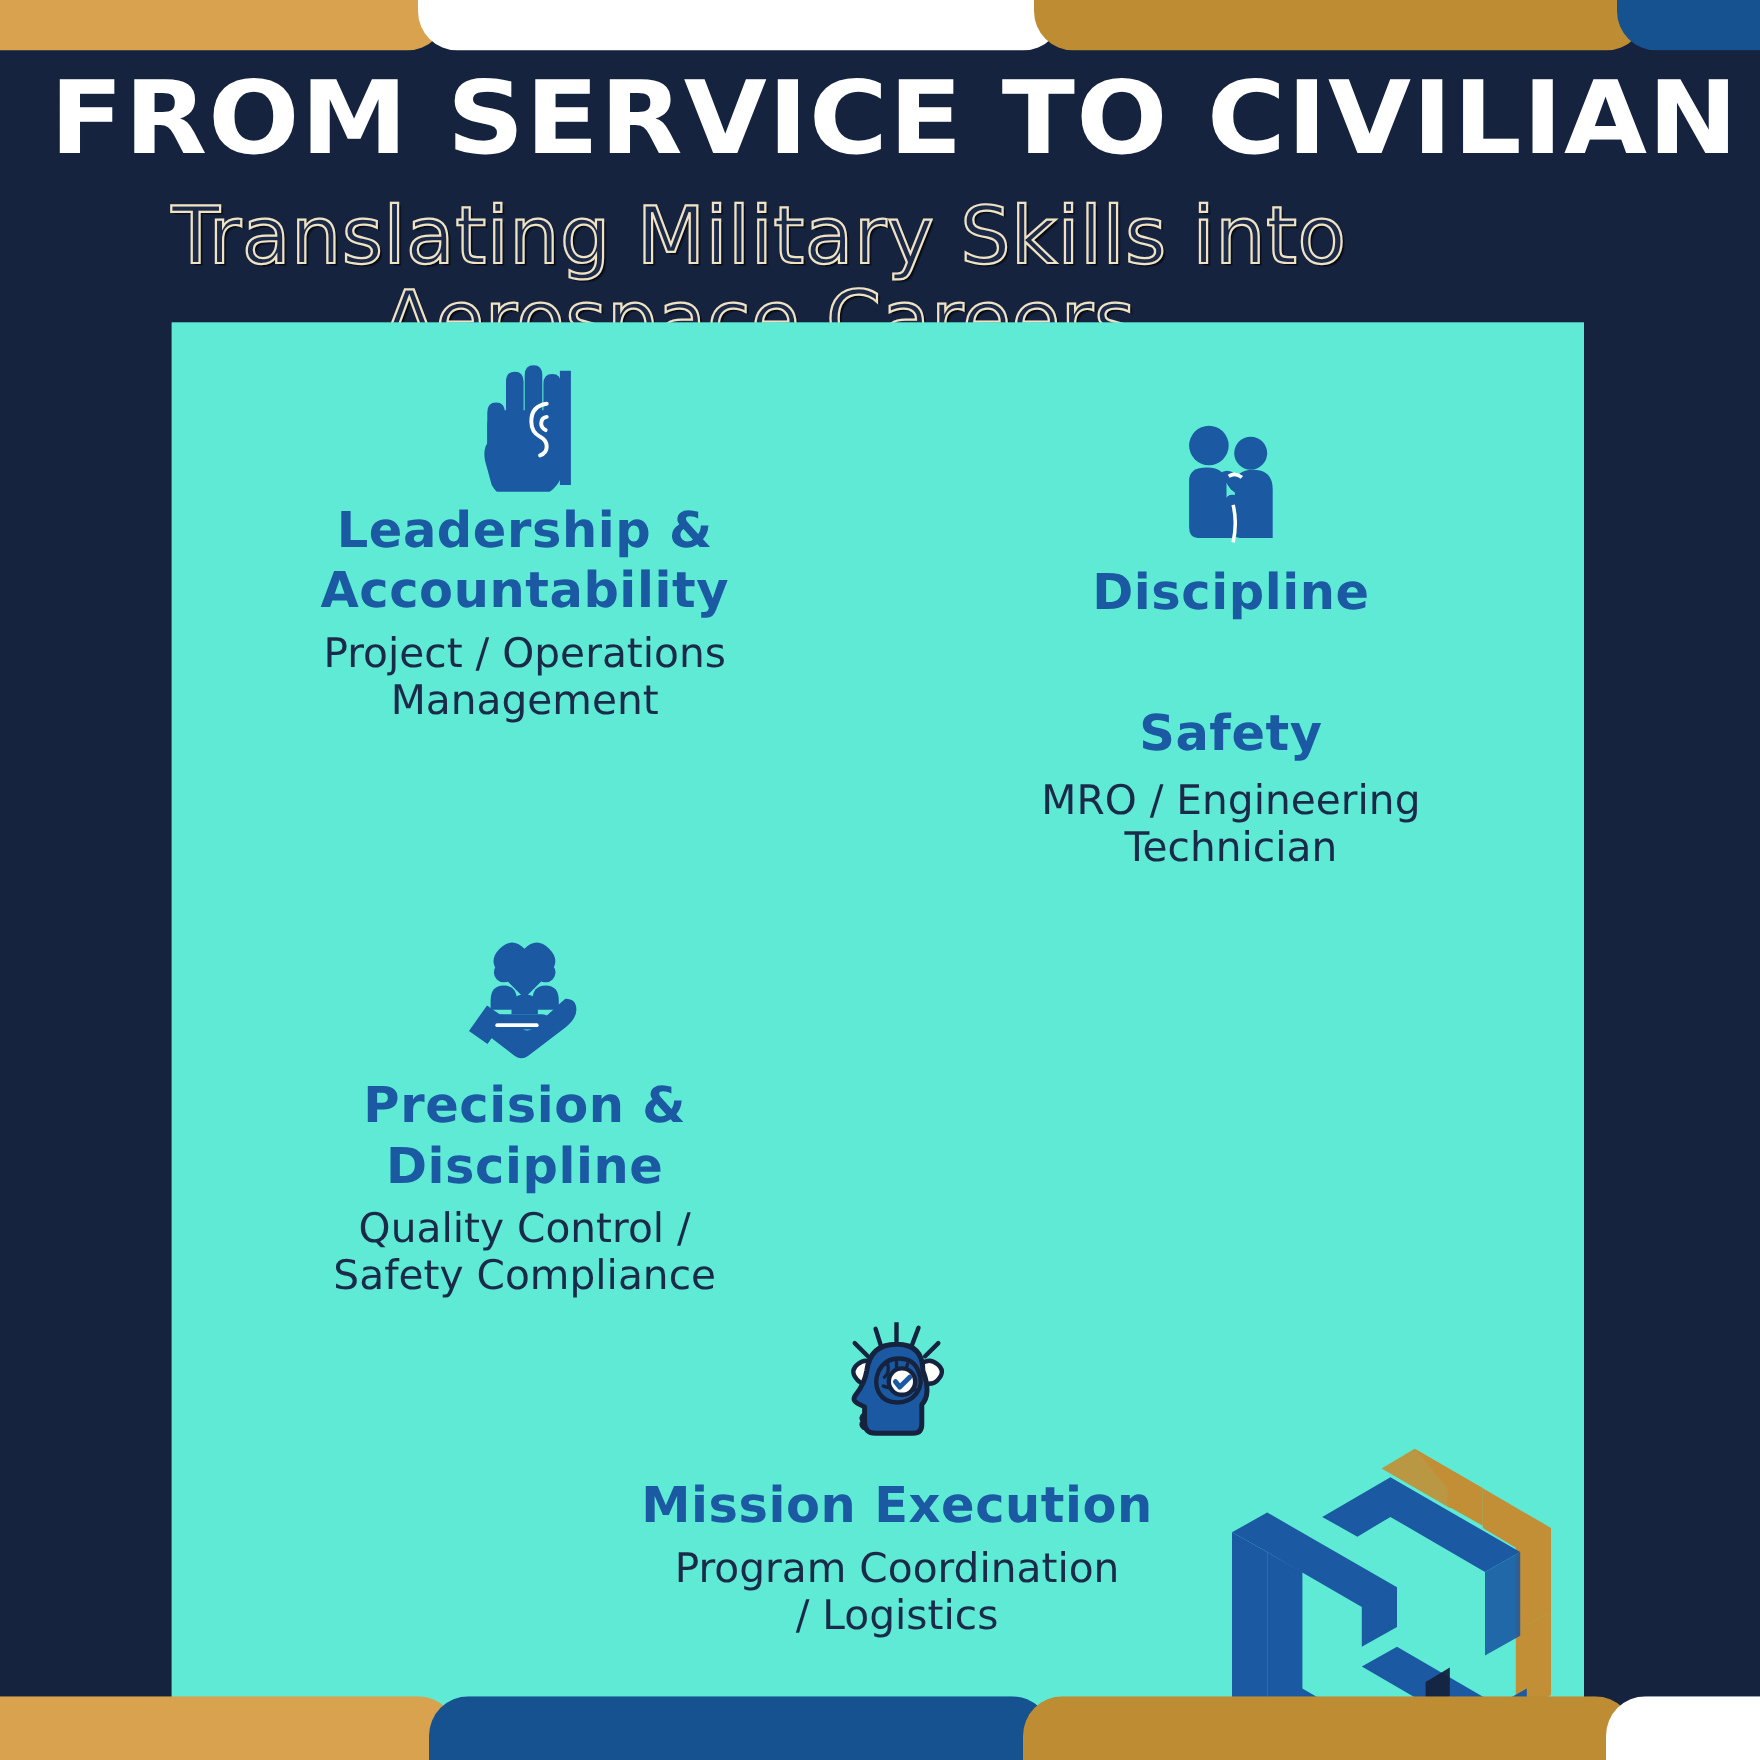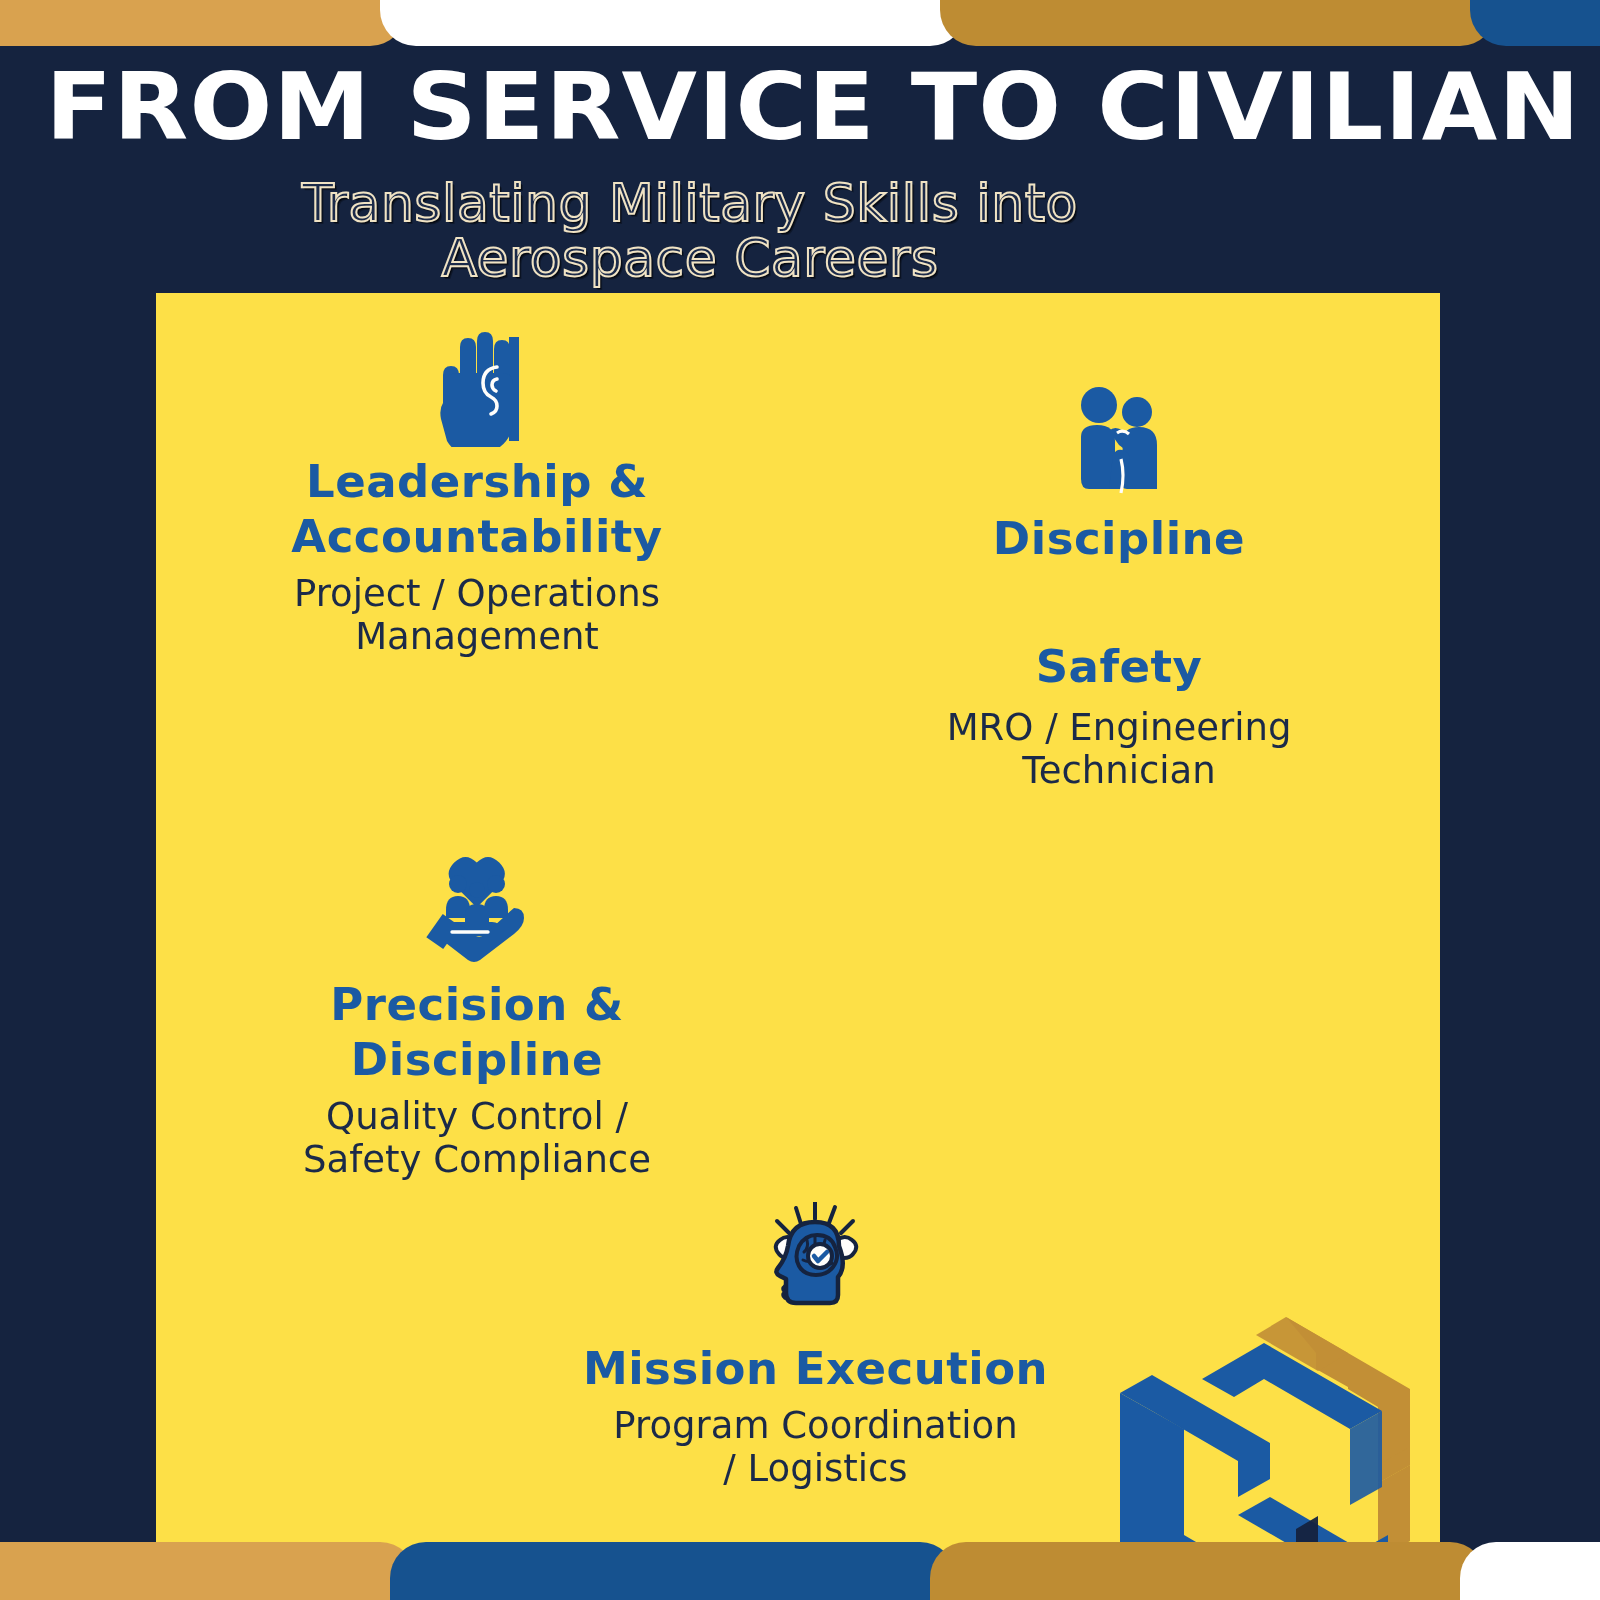--- a/index.html
+++ b/index.html
@@ -62,39 +62,39 @@
     padding-left: 26px;
     white-space: nowrap;
     transform: scaleX(1.06);
     transform-origin: left center;
   }
   .subhead {
     margin: 22px 0 0 0;
     text-align: center;
     font-family: "DejaVu Sans", sans-serif;
     font-weight: 400;
-    font-size: 52px;
+    font-size: 72px;
     line-height: 1.06;
     color: #1b2a49;
     letter-spacing: 0.5px;
     -webkit-text-stroke: 2px #f0e3c4;
     text-shadow:
        2px 2px 0 rgba(0,0,0,0.55),
        3px 3px 0 rgba(0,0,0,0.30);
   }
   .subhead span { display: block; }
 
   
   .panel {
     position: absolute;
     left: 156px;
     top: 293px;
     width: 1284px;
     height: 1290px;
-    background: #fde047;
+    background: #5eead4;
     overflow: visible;
   }
 
   .grid {
     position: absolute;
     left: 0;
     top: 28px;
     width: 1284px;
     display: flex;
     flex-wrap: wrap;

